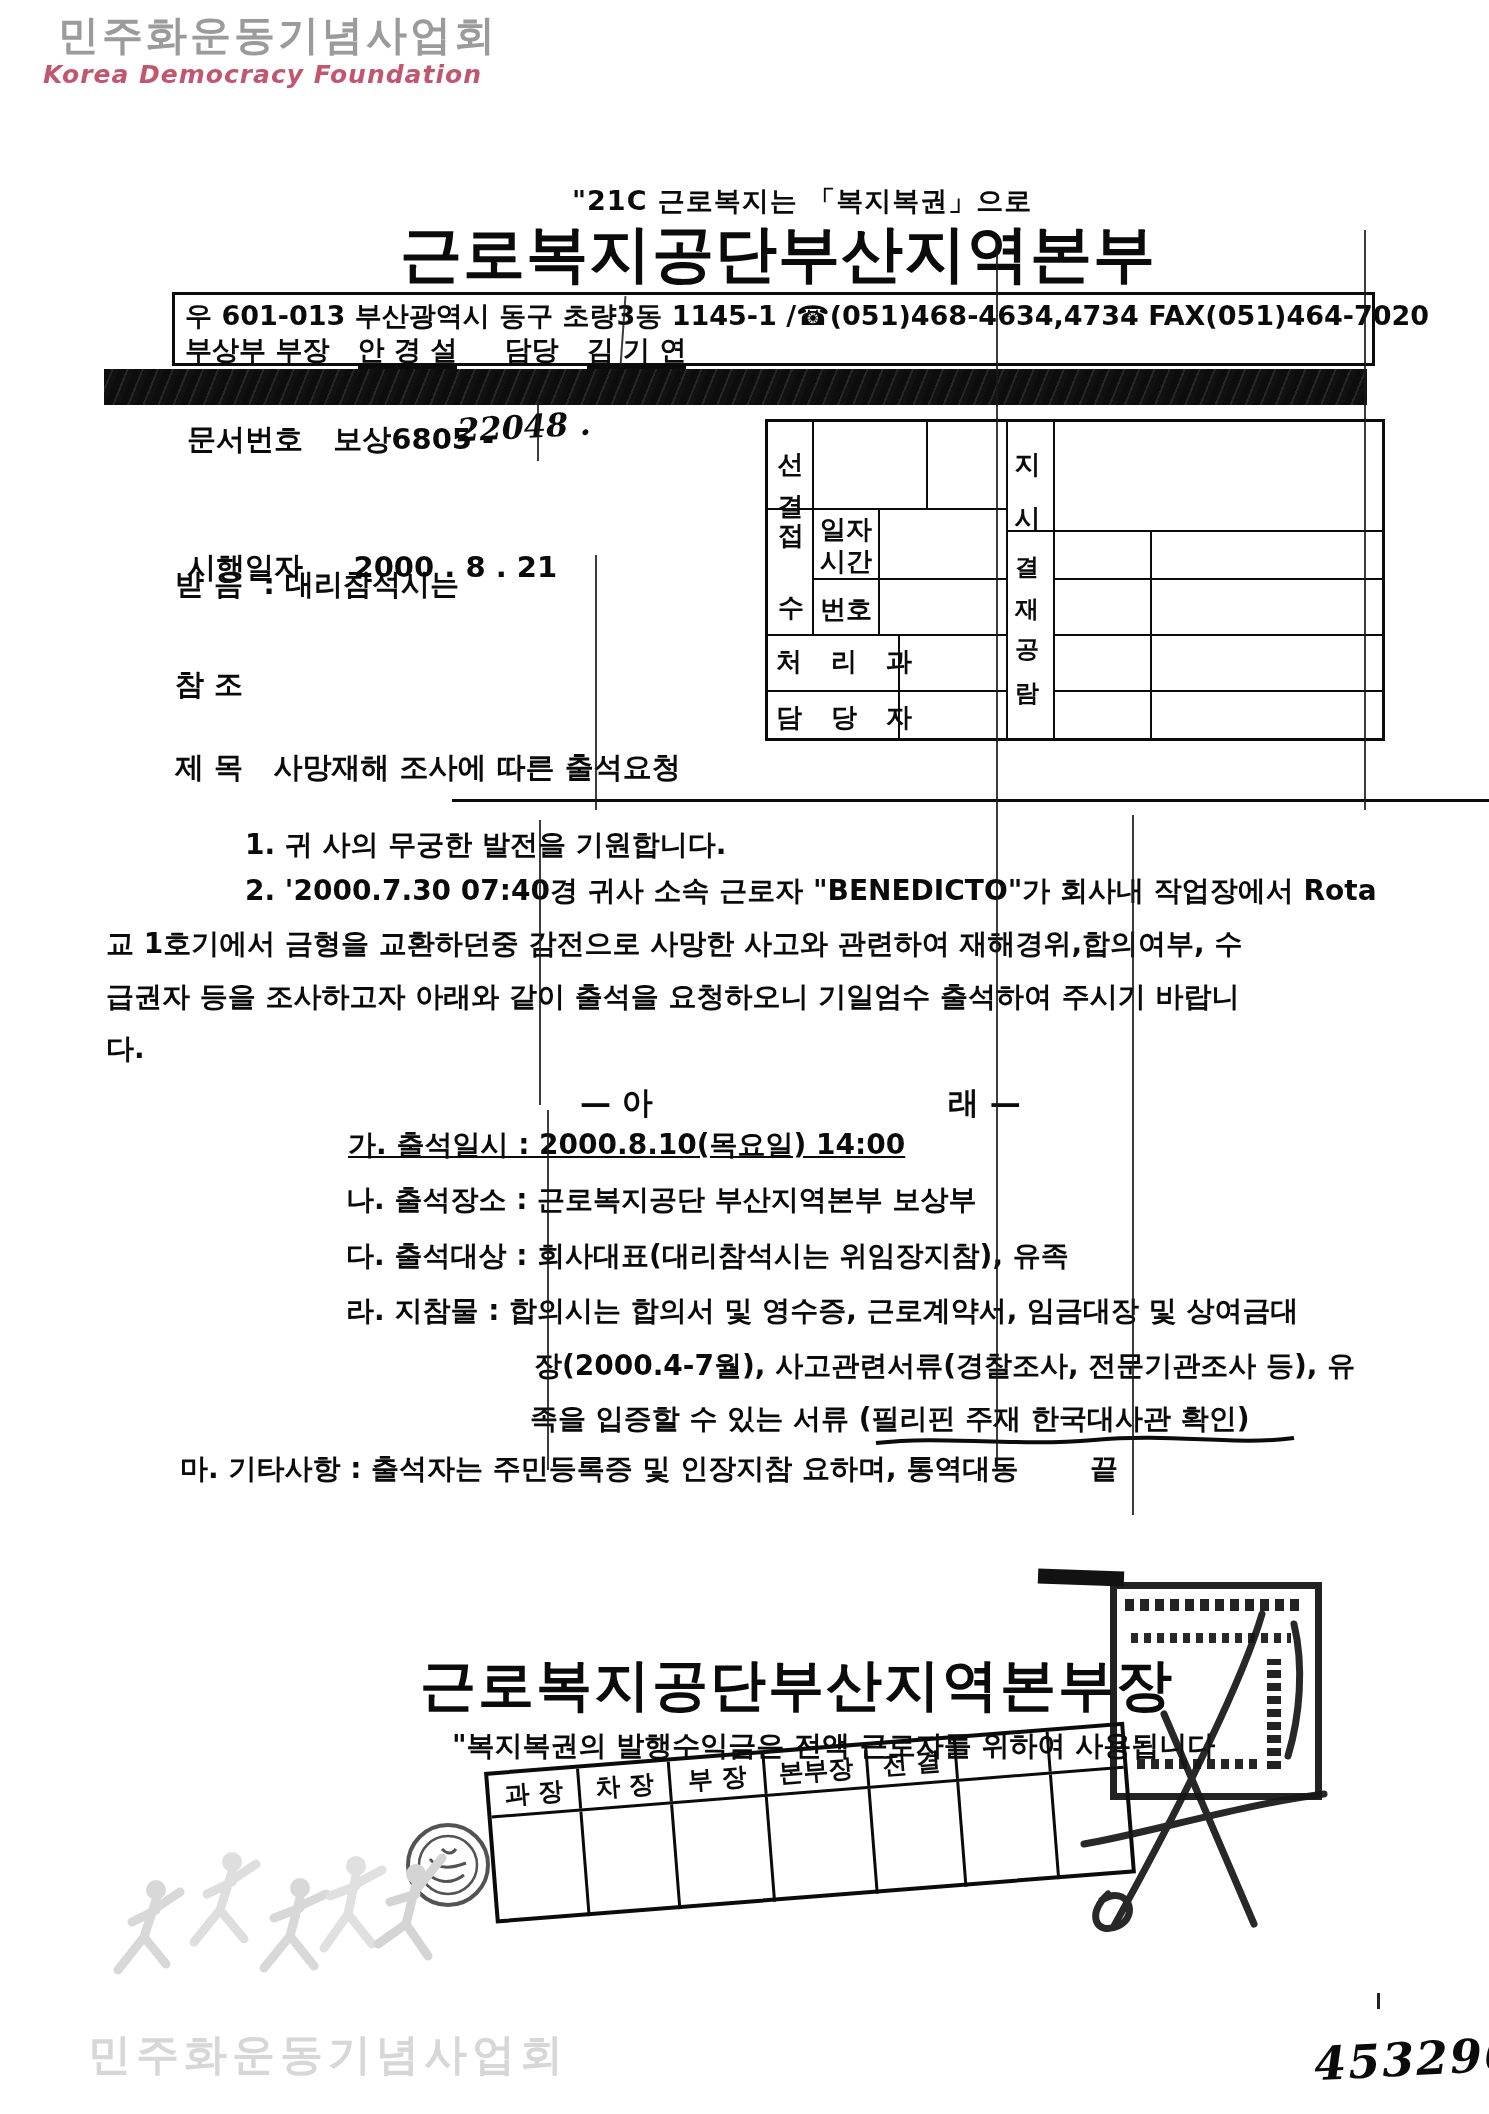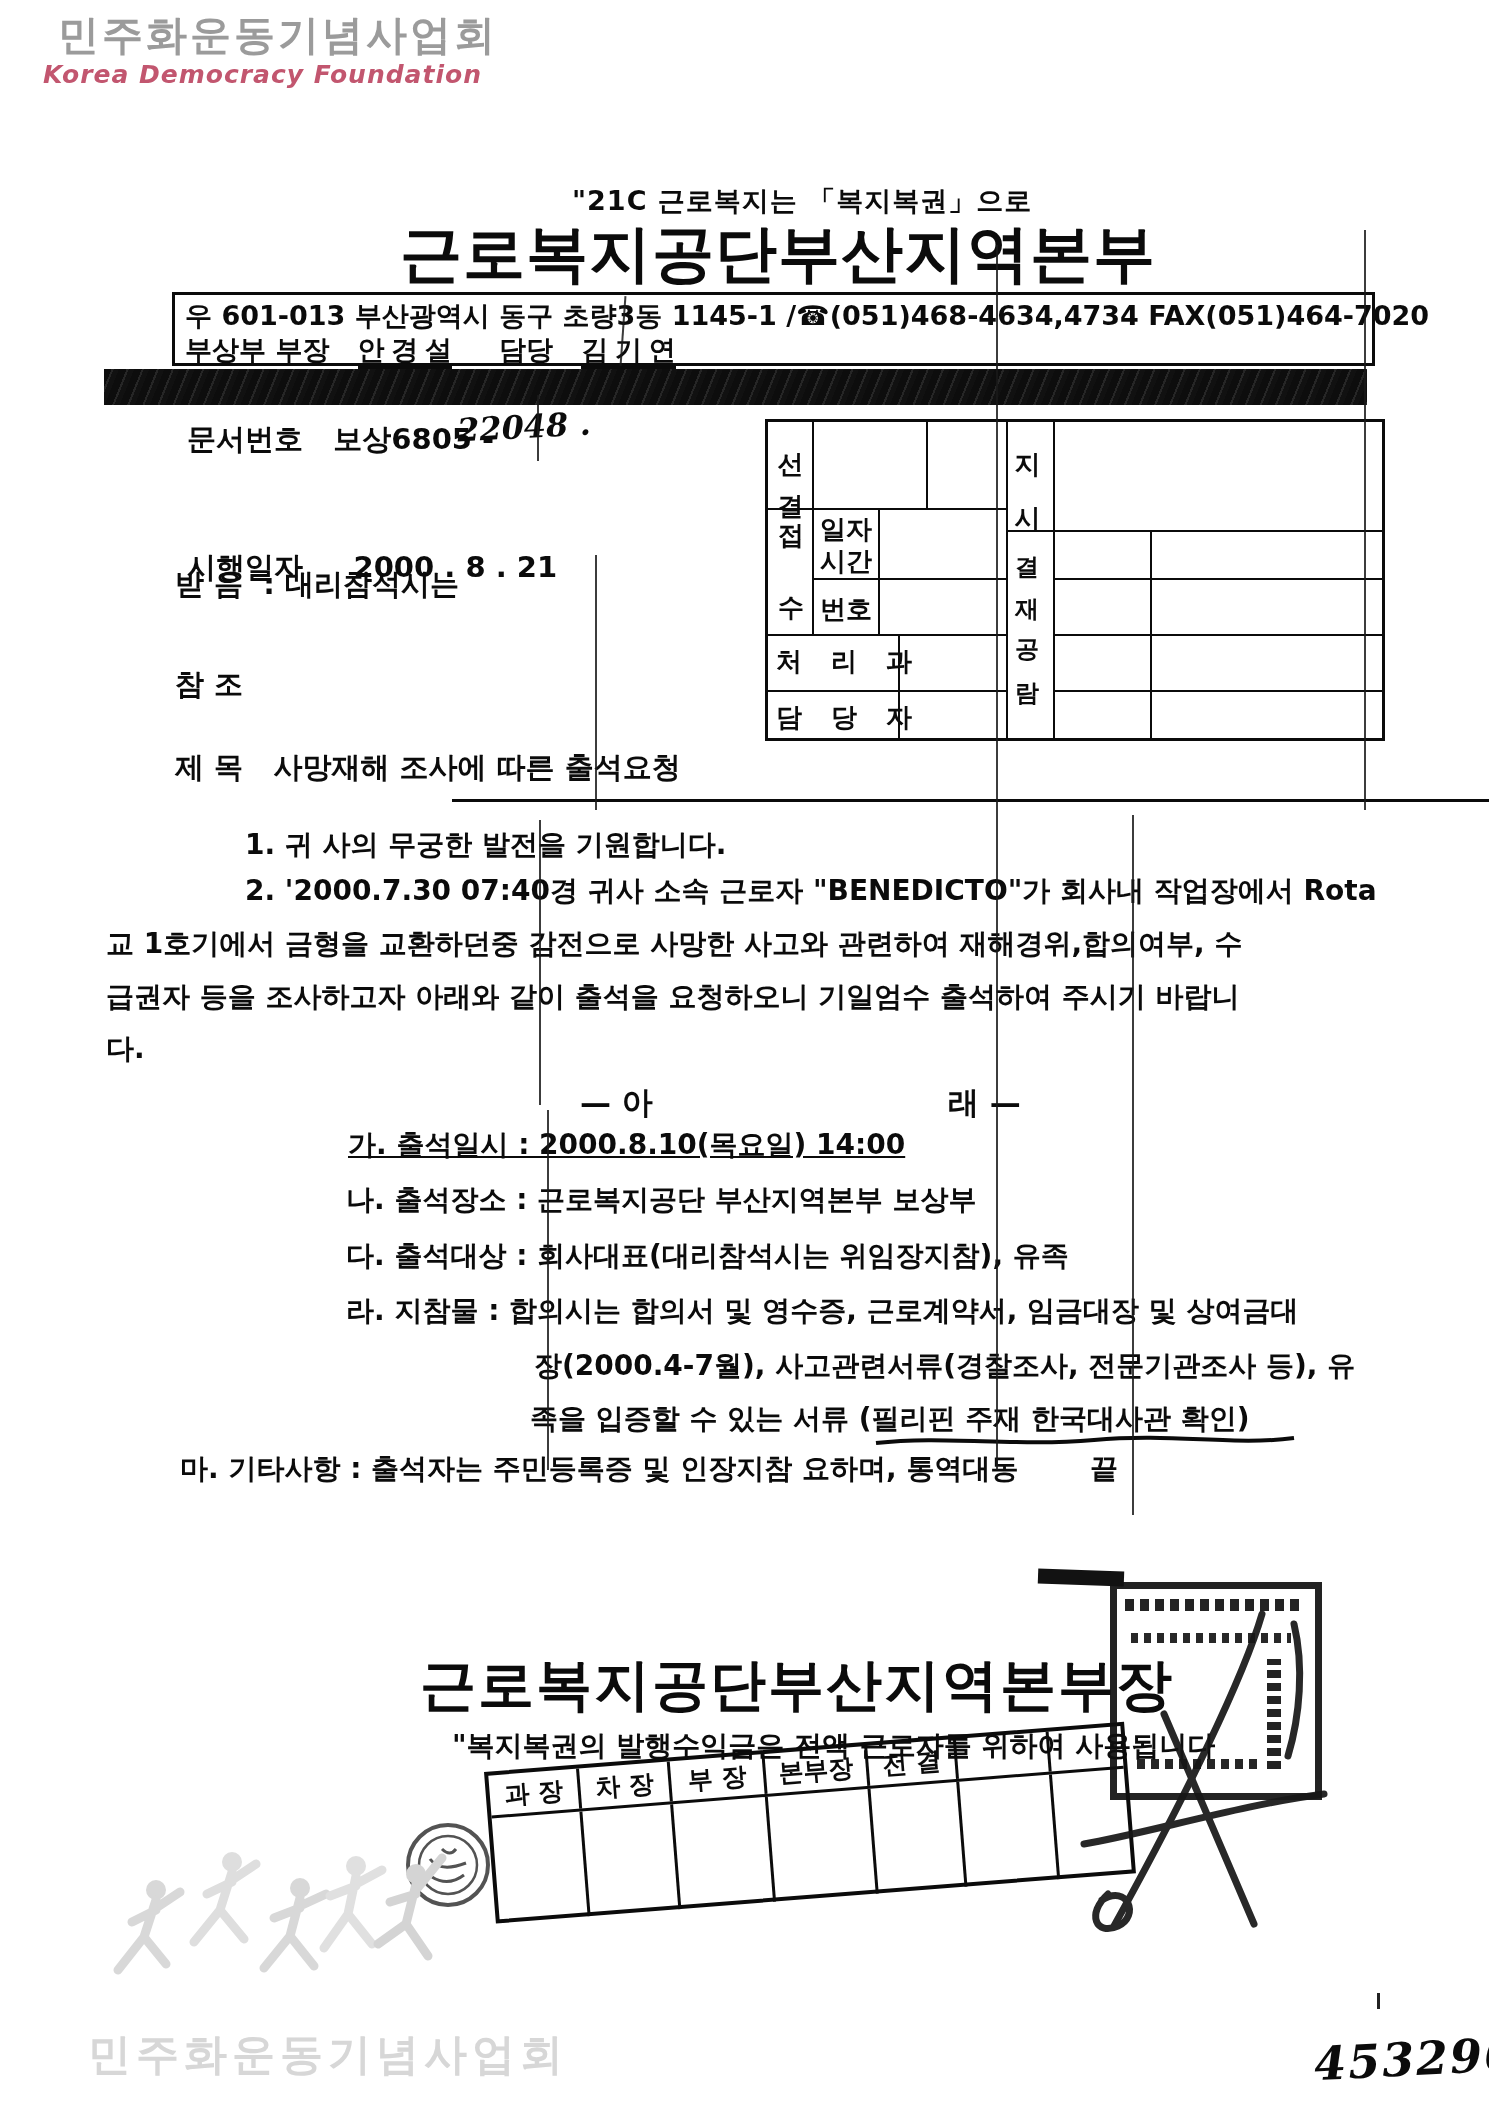--- a/index.html
+++ b/index.html
@@ -5,21 +5,21 @@
   html,body{margin:0;padding:0;background:#ffffff;}
   .page{position:relative;width:1489px;height:2114px;background:#fff;overflow:hidden;
         font-family:"DejaVu Sans","Liberation Sans",sans-serif;color:#0b0b0b;margin-left:32px;}
   .abs{position:absolute;white-space:nowrap;}
   .b{font-weight:bold;}
   .vt{writing-mode:vertical-rl;text-orientation:upright;}
   .hline{position:absolute;background:#0b0b0b;height:2px;}
   .vline{position:absolute;background:#0b0b0b;width:2px;}
   .artifact{position:absolute;background:#1a1a1a;width:2px;opacity:.85;}
   .boxed{position:absolute;border:3px solid #0b0b0b;box-sizing:border-box;}
-  .underlined{border-bottom:3px solid #0b0b0b;padding-bottom:1px;font-family:Liberation Serif, serif;}
+  .underlined{border-bottom:3px solid #0b0b0b;padding-bottom:1px;}
   .handwriting{font-family:"DejaVu Serif","Liberation Serif",serif;font-style:italic;}
   .gray-logo{color:#9b9b9b;letter-spacing:3px;}
   .wm{color:#d7d7d7;letter-spacing:5px;}
   .scanbar{position:absolute;background:repeating-linear-gradient(112deg,#0d0d0d 0 7px,#262626 7px 9px,#111 9px 14px);}
   .cell-label{position:absolute;font-weight:bold;font-size:26px;}
 </style>
 </head>
 <body>
 
 <div class="page">

